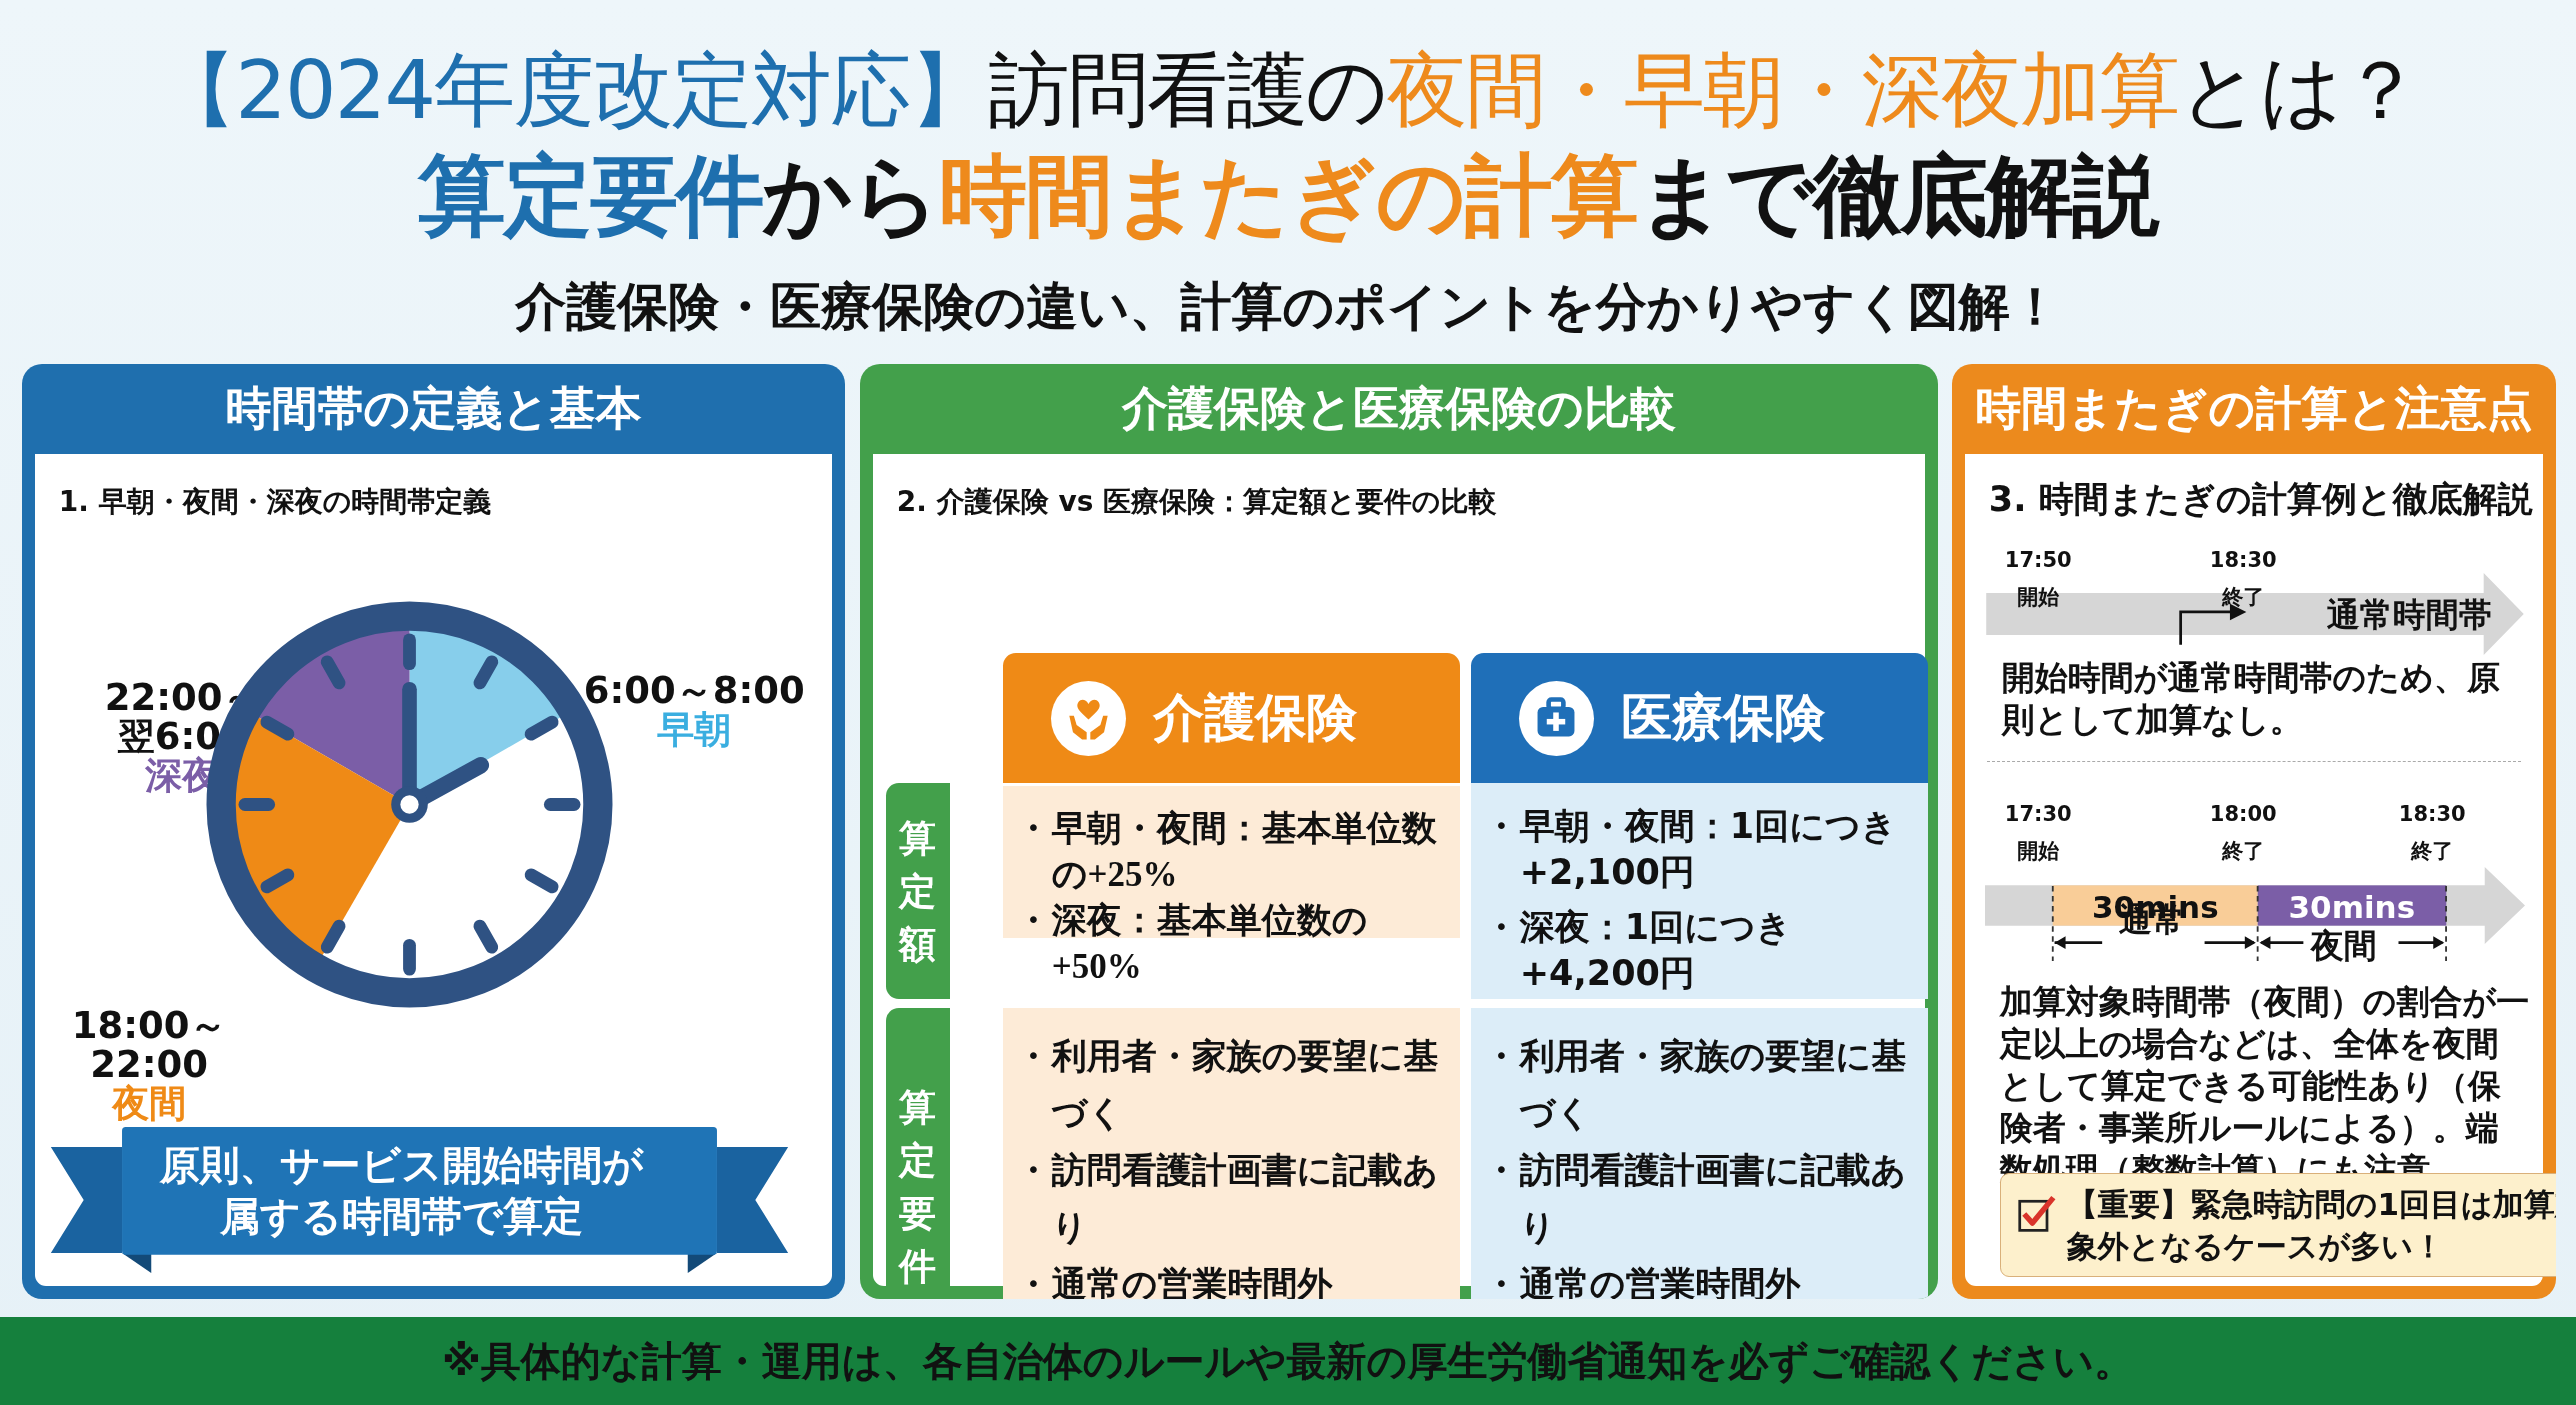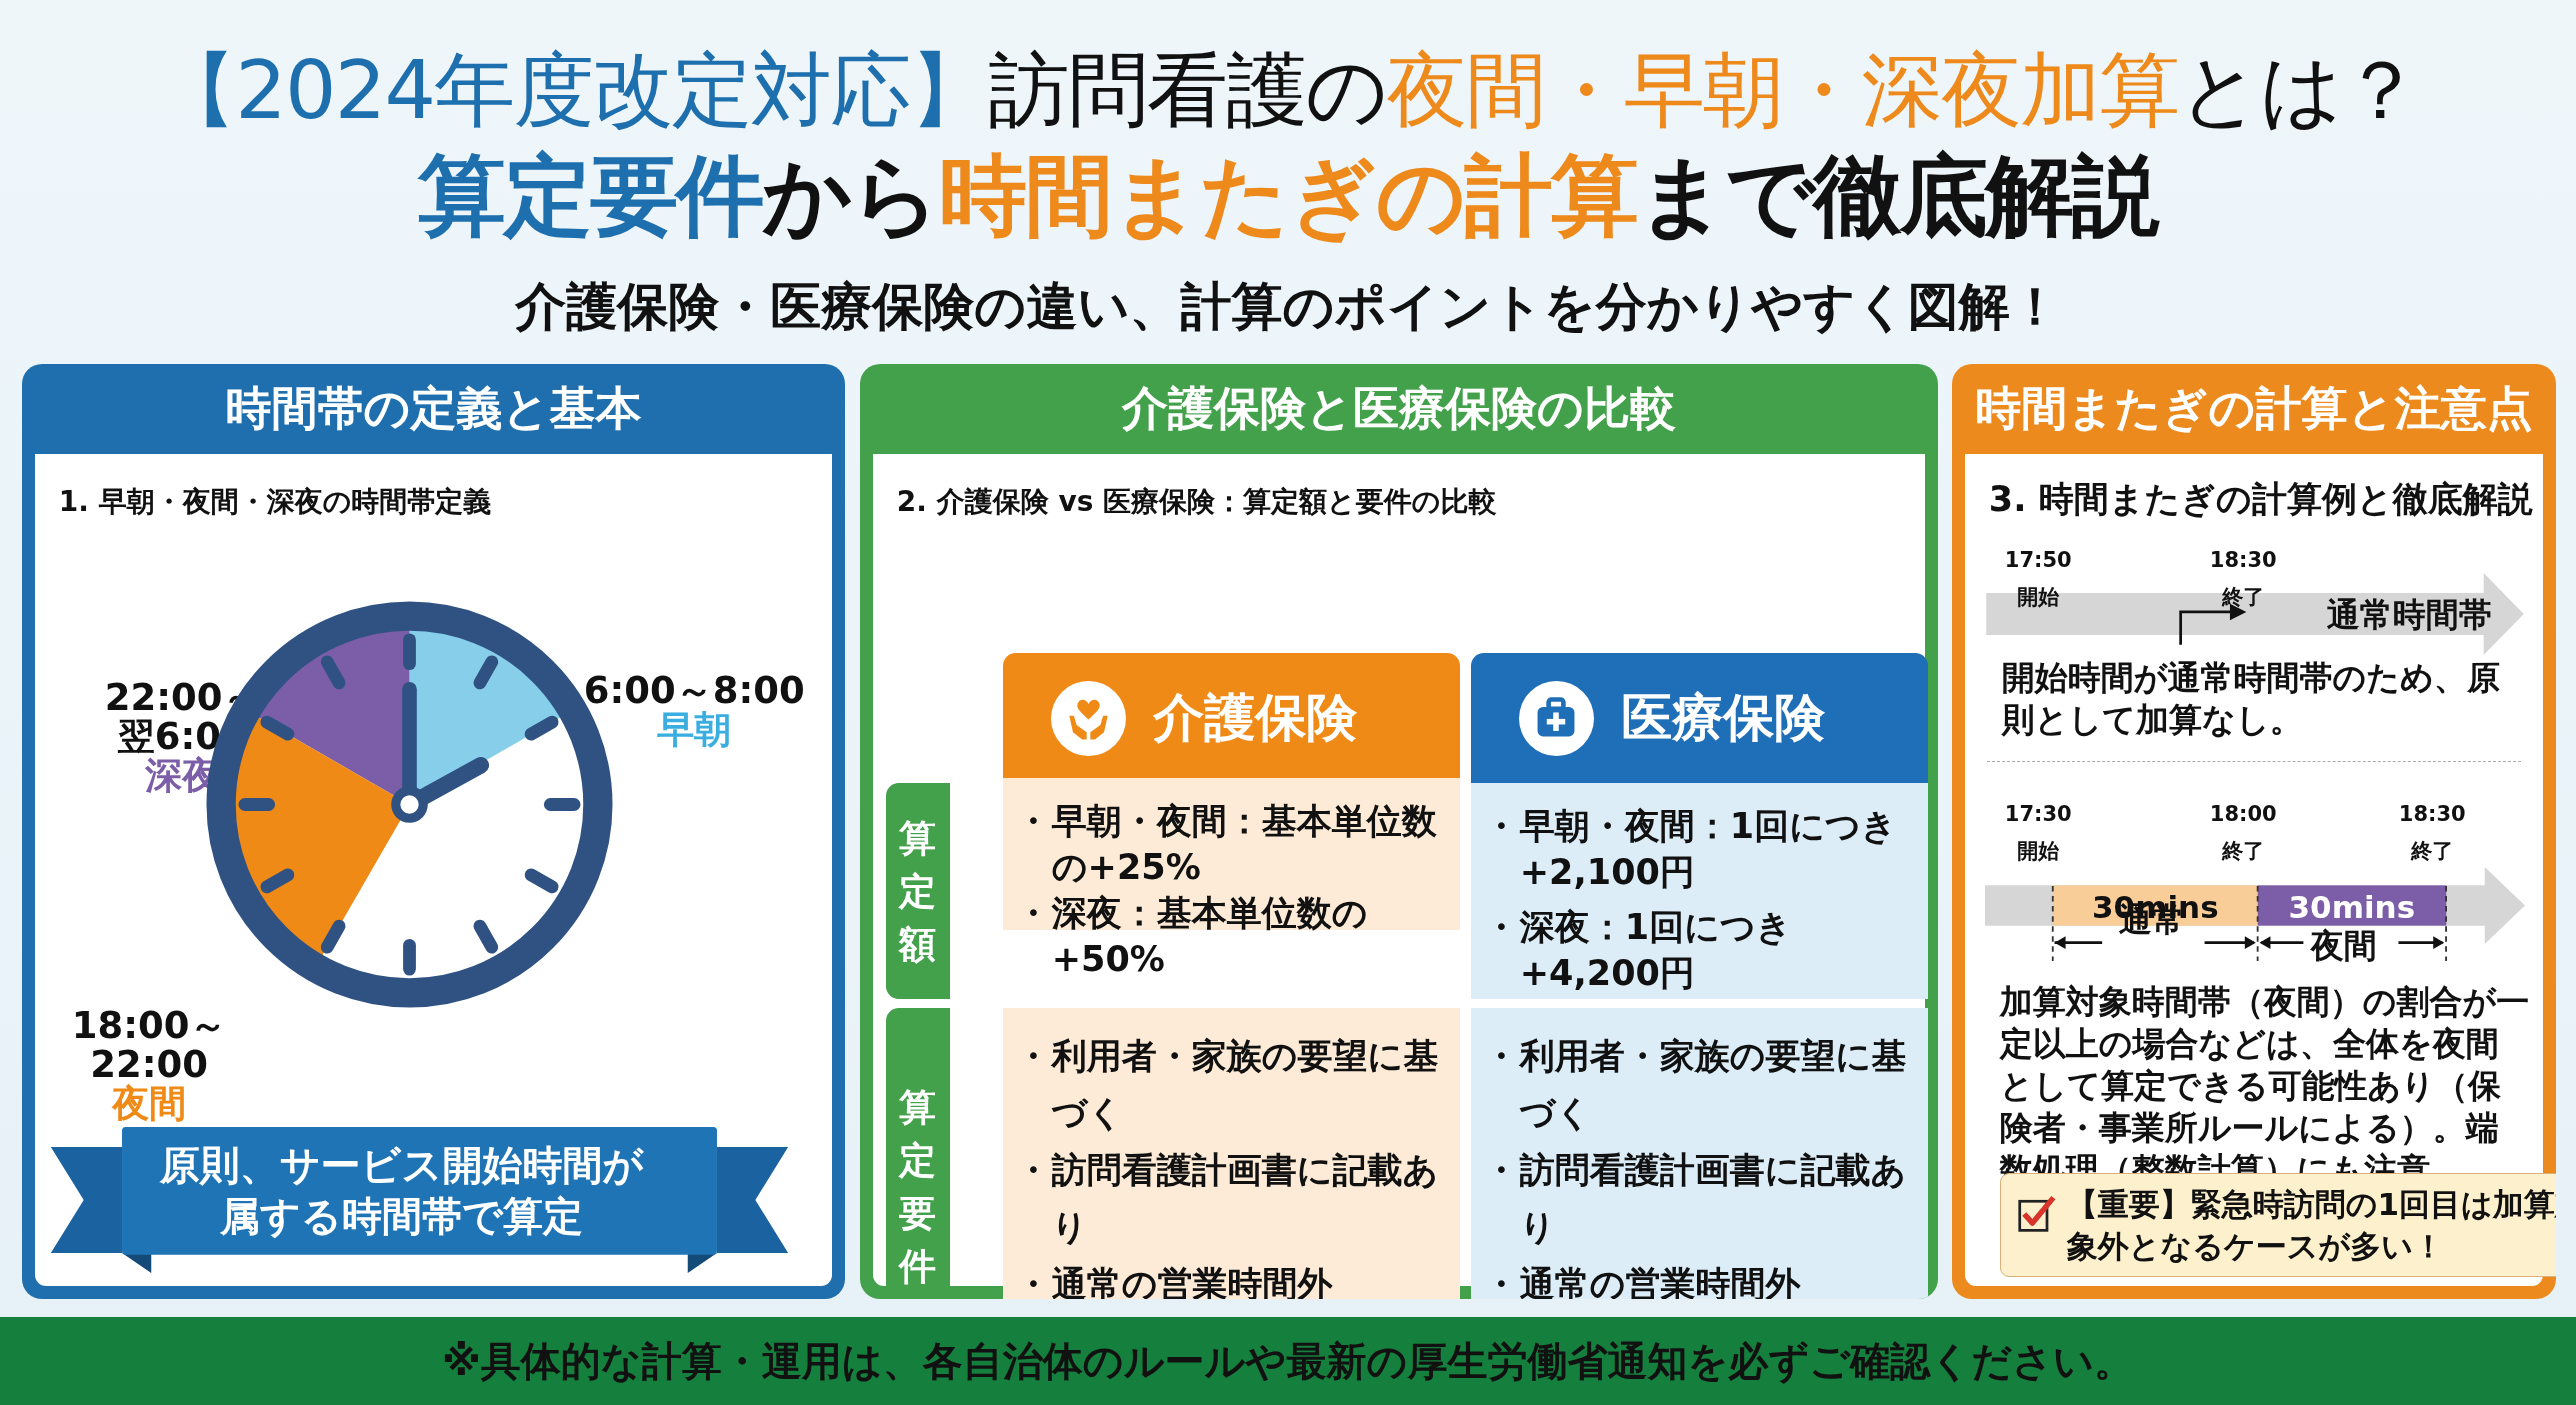--- a/index.html
+++ b/index.html
@@ -135,21 +135,21 @@
           </svg>
       </div>
       <span>医療保険</span>
     </div>
 
     <div class="rowlab" style="top:240px;height:216px;top:329px;">
       <span>算</span>
       <span>定</span>
       <span>額</span>
     </div>
-    <div class="cell cell-k" style="left:84px;width:457px;top:324px;height:152px;left:130px;">
+    <div class="cell cell-k" style="left:84px;width:457px;top:332px;height:152px;left:130px;font-family:Liberation Serif, serif;">
       <div class="bul">早朝・夜間：基本単位数の+25%</div>
       <div class="bul">深夜：基本単位数の+50%</div>
     </div>
     <div class="cell cell-m" style="left:598px;width:457px;top:329px;height:216px;">
       <div class="bul">早朝・夜間：1回につき+2,100円</div>
       <div class="bul" style="margin-top:9.1px">深夜：1回につき+4,200円</div>
     </div>
 
     <div class="rowlab" style="top:554px;height:357px;">
       <span>算</span>

